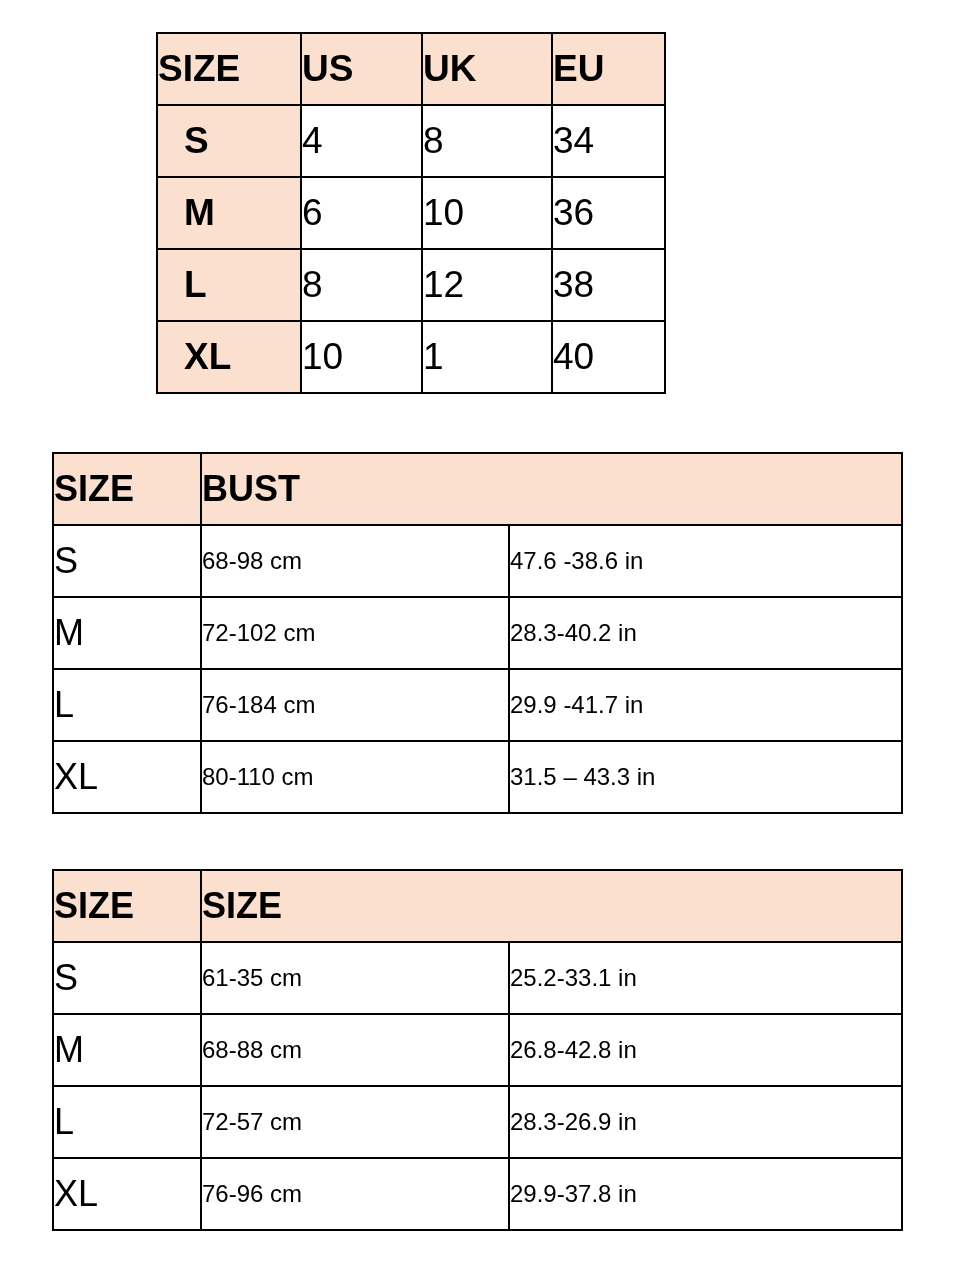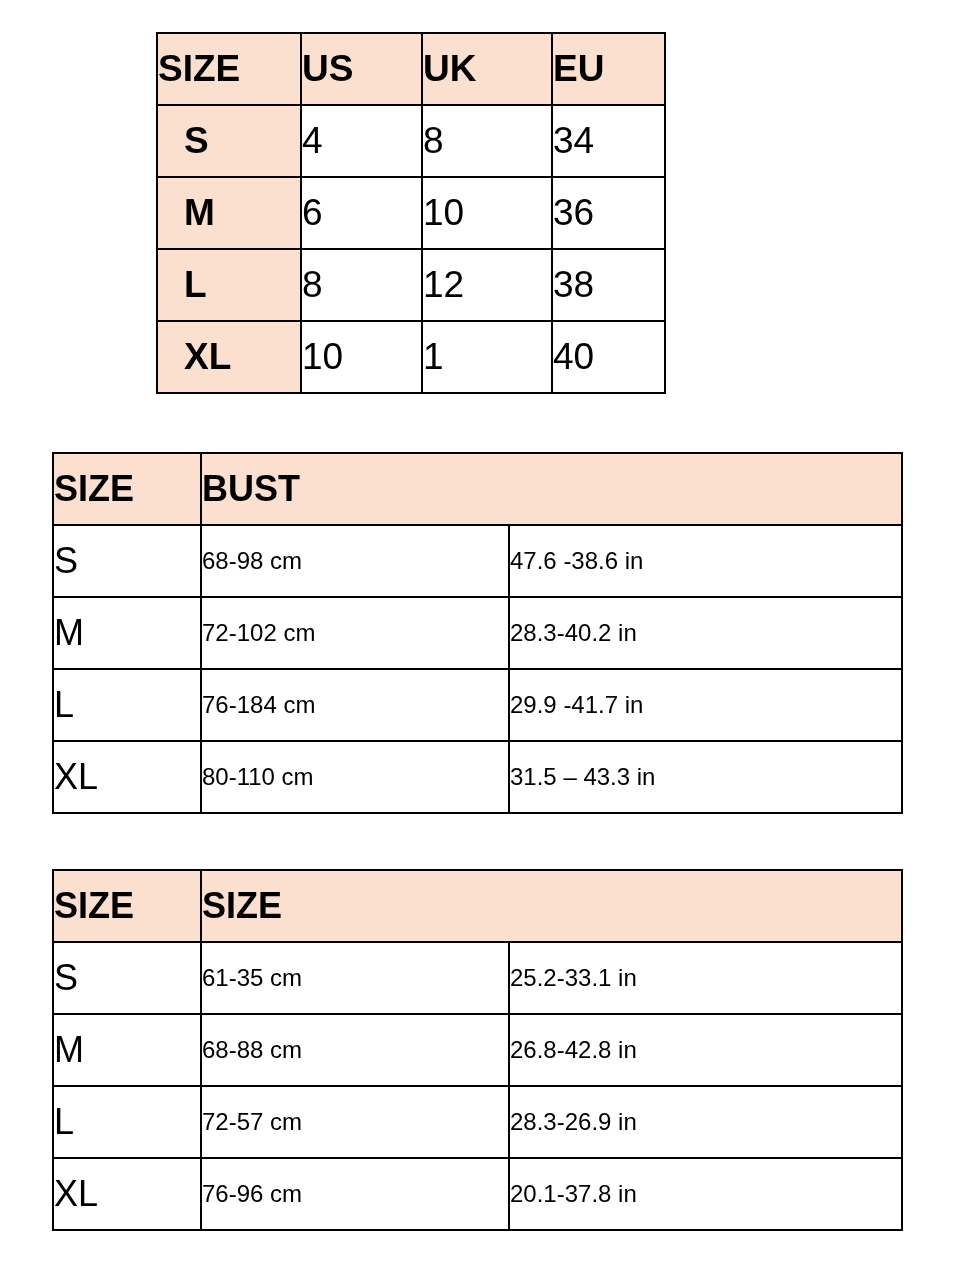--- a/index.html
+++ b/index.html
@@ -195,18 +195,18 @@
         <td>26.8-42.8 in</td>
       </tr>
       <tr>
         <td class="sizecol">L</td>
         <td>72-57 cm</td>
         <td>28.3-26.9 in</td>
       </tr>
       <tr>
         <td class="sizecol">XL</td>
         <td>76-96 cm</td>
-        <td>20.1-37.8 in</td>
+        <td>29.9-37.8 in</td>
       </tr>
     </tbody>
   </table>
 
 </div>
 
 </body></html>

